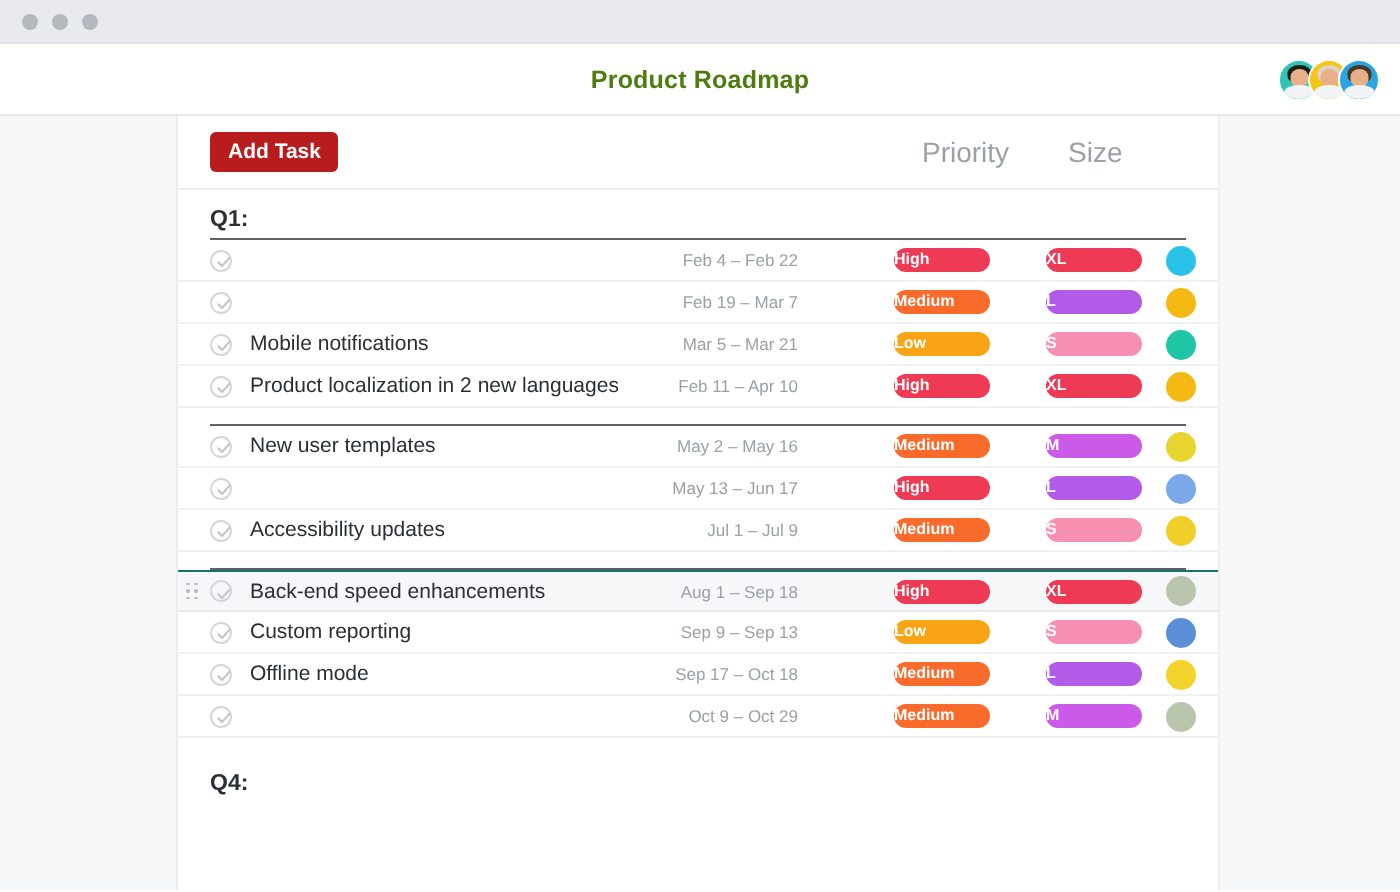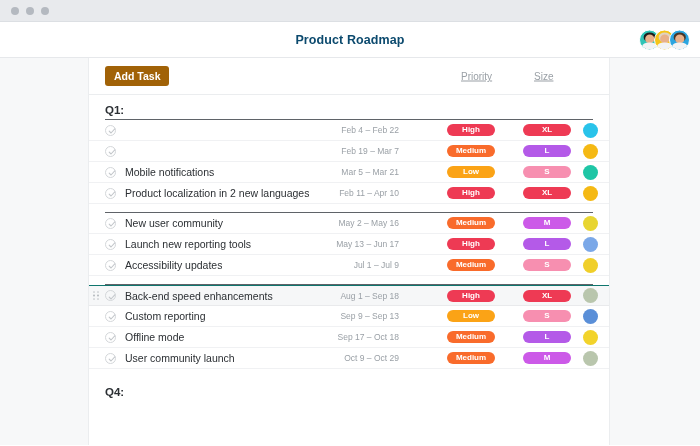--- a/index.html
+++ b/index.html
@@ -41,21 +41,21 @@
     height: 36px;
     background: #ffffff;
     border-bottom: 1px solid #e6e8eb;
     display: flex;
     align-items: center;
     justify-content: center;
   }
   .app-title {
     font-size: 12.5px;
     font-weight: bold;
-    color: #0c4a6e;
+    color: #4d7c0f;
     letter-spacing: .1px;
   }
 
   .avatars {
     position: absolute;
     right: 10px;
     top: 50%;
     transform: translateY(-50%);
     display: flex;
   }
@@ -124,38 +124,37 @@
   
   .toolbar {
     height: 37px;
     border-bottom: 1px solid #ebedef;
     display: flex;
     align-items: center;
     padding: 0 0 0 16px;
     position: relative;
   }
   .add-task {
-    background: #a16207;
+    background: #b91c1c;
     color: #ffffff;
     font-size: 10.5px;
     font-weight: bold;
     border: none;
     border-radius: 3px;
     padding: 5px 9px;
     cursor: pointer;
     font-family: "Liberation Sans", sans-serif;
     line-height: 1;
   }
   .col-head {
     position: absolute;
-    font-size: 10px;
+    font-size: 14px;
     color: #9aa0a6;
     top: 50%;
     transform: translateY(-50%);
-    text-decoration: underline;
   }
   .col-head.priority { left: 372px; }
   .col-head.size     { left: 445px; }
 
   
   .list { padding: 0; }
 
   .group-title {
     font-size: 11.5px;
     font-weight: bold;
@@ -234,21 +233,20 @@
   }
 
   .badge {
     position: absolute;
     height: 12px;
     line-height: 12px;
     border-radius: 7px;
     font-size: 8px;
     font-weight: bold;
     color: #ffffff;
-    text-align: center;
     cursor: pointer;
   }
   .badge.priority { left: 358px; width: 48px; }
   .badge.size     { left: 434px; width: 48px; }
 
   .row-avatar {
     position: absolute;
     left: 494px;
     width: 15px; height: 15px;
     border-radius: 50%;
@@ -364,37 +362,36 @@
             </div>
           </div>
           <div class="spacer"></div>
           <div class="group-rule"></div>
           <div class="row">
             <div class="check">
               <svg width="8" height="8" viewBox="0 0 8 8">
                 <path d="M1.2 4.2 L3 6 L6.8 1.9" fill="none" stroke="#c3c7cb" stroke-width="1.1" stroke-linecap="round" stroke-linejoin="round"></path>
               </svg>
             </div>
-            <div class="task-name">New user community</div>
+            <div class="task-name">New user templates</div>
             <div class="dates">May 2 – May 16</div>
             <div class="badge priority" style="background:#f96b2b">Medium</div>
             <div class="badge size" style="background:#cc5ae8">M</div>
             <div class="row-avatar" style="background:#e8d531">
               <div class="hair" style="background:#d8cbb6"></div>
               <div class="head"></div>
               <div class="body"></div>
             </div>
           </div>
           <div class="row">
             <div class="check">
               <svg width="8" height="8" viewBox="0 0 8 8">
                 <path d="M1.2 4.2 L3 6 L6.8 1.9" fill="none" stroke="#c3c7cb" stroke-width="1.1" stroke-linecap="round" stroke-linejoin="round"></path>
               </svg>
             </div>
-            <div class="task-name">Launch new reporting tools</div>
             <div class="dates">May 13 – Jun 17</div>
             <div class="badge priority" style="background:#ee3a54">High</div>
             <div class="badge size" style="background:#b45ae8">L</div>
             <div class="row-avatar" style="background:#7ba8e8">
               <div class="hair" style="background:#2d3b2a"></div>
               <div class="head"></div>
               <div class="body"></div>
             </div>
           </div>
           <div class="row">
@@ -470,21 +467,20 @@
               <div class="head"></div>
               <div class="body"></div>
             </div>
           </div>
           <div class="row">
             <div class="check">
               <svg width="8" height="8" viewBox="0 0 8 8">
                 <path d="M1.2 4.2 L3 6 L6.8 1.9" fill="none" stroke="#c3c7cb" stroke-width="1.1" stroke-linecap="round" stroke-linejoin="round"></path>
               </svg>
             </div>
-            <div class="task-name">User community launch</div>
             <div class="dates">Oct 9 – Oct 29</div>
             <div class="badge priority" style="background:#f96b2b">Medium</div>
             <div class="badge size" style="background:#cc5ae8">M</div>
             <div class="row-avatar" style="background:#b9c6ad">
               <div class="hair" style="background:#1d3d1b"></div>
               <div class="head"></div>
               <div class="body"></div>
             </div>
           </div>
           <div class="spacer"></div>

